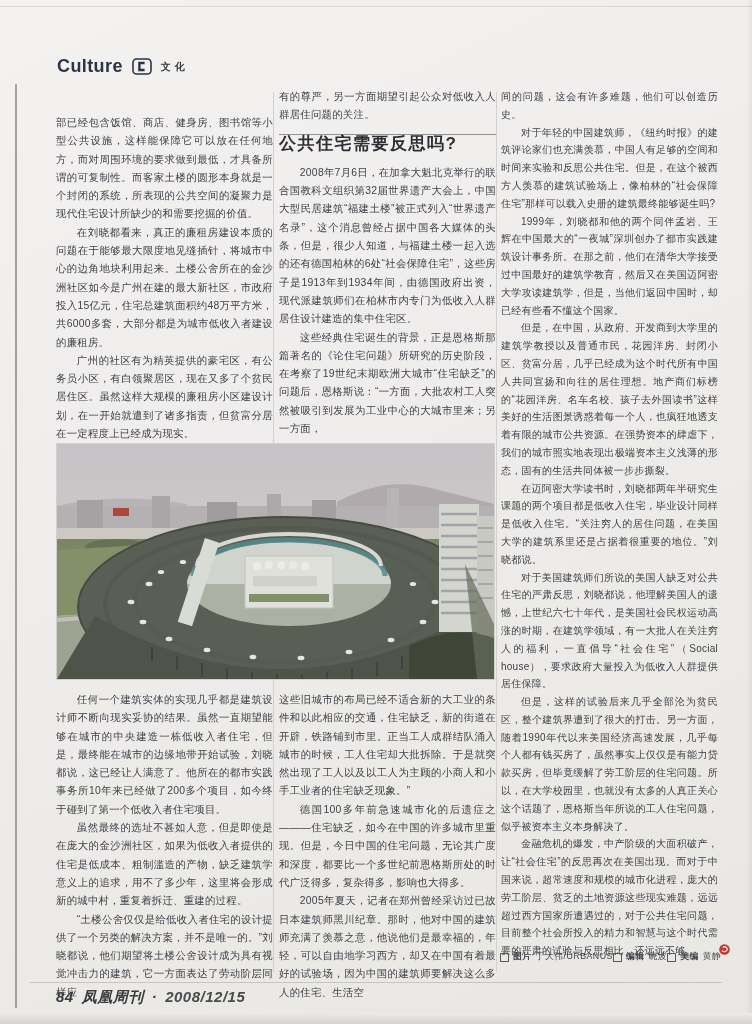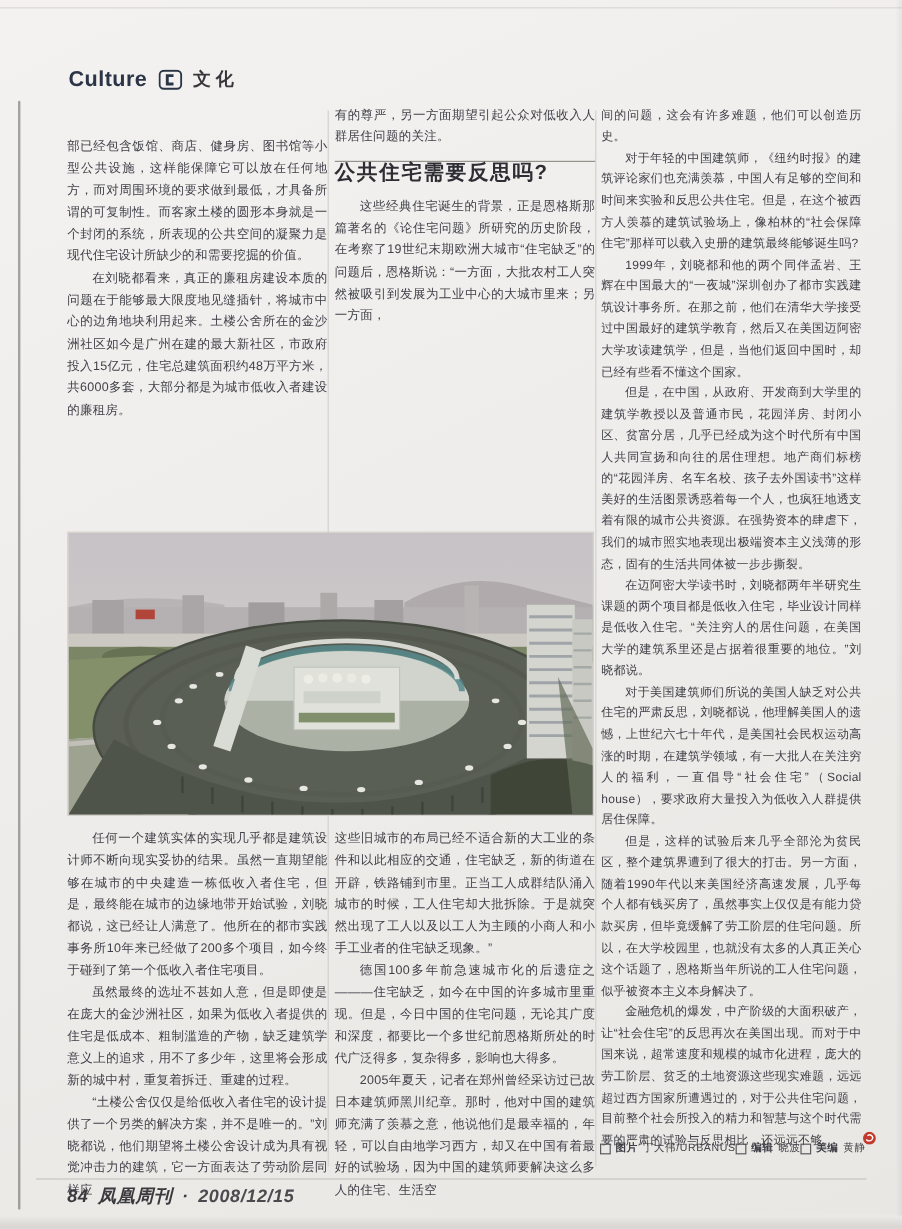--- a/index.html
+++ b/index.html
@@ -8,21 +8,21 @@
         font-family:"Liberation Sans","DejaVu Sans",sans-serif;color:#3f3f46;}
   
   .scan-top{position:absolute;top:6px;left:0;width:100%;height:1px;background:#d6d3d0;opacity:.8;}
   .scan-left{position:absolute;left:15px;top:84px;width:2px;height:924px;background:#56534f;opacity:.5;border-radius:2px;}
   .scan-bottom{position:absolute;left:0;bottom:0;width:100%;height:11px;background:linear-gradient(#ecebe8,#d6d3cf);}
   .scan-right{position:absolute;right:0;top:0;width:6px;height:100%;background:linear-gradient(to right,rgba(0,0,0,0),rgba(0,0,0,0.05));}
   
   .hdr{position:absolute;left:57px;top:56px;display:flex;align-items:center;gap:9px;}
   .hdr .en{font-size:18px;font-weight:bold;color:#2b3547;letter-spacing:.4px;}
   .hdr .iconbox{display:inline-flex;align-items:center;}
-  .hdr .zh{font-size:15px;color:#37373b;letter-spacing:4px;font-weight:bold;}
+  .hdr .zh{font-size:10px;color:#37373b;letter-spacing:4px;font-weight:bold;}
   
   .col{position:absolute;width:217px;text-align:justify;font-size:10.4px;line-height:18.3px;letter-spacing:.25px;color:#404049;}
   .col p{margin:0;text-indent:2em;}
   .col p.ni{text-indent:0;}
   .c1t{left:56px;top:88px;margin-top:26px;}
   .c2t{left:279px;top:88px;}
   .c3{left:501px;top:88px;font-size:10px;line-height:17.8px;}
   .c1b{left:56px;top:691px;}
   .c2b{left:279px;top:691px;}
   .c2t h2{font-size:17px;font-weight:bold;color:#2d2d33;letter-spacing:1.5px;text-indent:0;
@@ -68,25 +68,27 @@
     </span>
     <span class="zh">文化</span>
   </div>
 
   <div class="vr vr1"></div>
   <div class="vr vr2"></div>
 
   <div class="col c1t">
     <p class="ni">部已经包含饭馆、商店、健身房、图书馆等小型公共设施，这样能保障它可以放在任何地方，而对周围环境的要求做到最低，才具备所谓的可复制性。而客家土楼的圆形本身就是一个封闭的系统，所表现的公共空间的凝聚力是现代住宅设计所缺少的和需要挖掘的价值。</p>
     <p>在刘晓都看来，真正的廉租房建设本质的问题在于能够最大限度地见缝插针，将城市中心的边角地块利用起来。土楼公舍所在的金沙洲社区如今是广州在建的最大新社区，市政府投入15亿元，住宅总建筑面积约48万平方米，共6000多套，大部分都是为城市低收入者建设的廉租房。</p>
+    <p>广州的社区有为精英提供的豪宅区，有公务员小区，有白领聚居区，现在又多了个贫民居住区。虽然这样大规模的廉租房小区建设计划，在一开始就遭到了诸多指责，但贫富分居在一定程度上已经成为现实。</p>
   </div>
 
   <div class="col c2t">
     <p class="ni">有的尊严，另一方面期望引起公众对低收入人群居住问题的关注。</p>
     <h2>公共住宅需要反思吗?</h2>
+    <p>2008年7月6日，在加拿大魁北克举行的联合国教科文组织第32届世界遗产大会上，中国大型民居建筑“福建土楼”被正式列入“世界遗产名录”，这个消息曾经占据中国各大媒体的头条，但是，很少人知道，与福建土楼一起入选的还有德国柏林的6处“社会保障住宅”，这些房子是1913年到1934年间，由德国政府出资，现代派建筑师们在柏林市内专门为低收入人群居住设计建造的集中住宅区。</p>
     <p>这些经典住宅诞生的背景，正是恩格斯那篇著名的《论住宅问题》所研究的历史阶段，在考察了19世纪末期欧洲大城市“住宅缺乏”的问题后，恩格斯说：“一方面，大批农村工人突然被吸引到发展为工业中心的大城市里来；另一方面，</p>
   </div>
 
   <div class="col c3">
     <p class="ni">间的问题，这会有许多难题，他们可以创造历史。</p>
     <p>对于年轻的中国建筑师，《纽约时报》的建筑评论家们也充满羡慕，中国人有足够的空间和时间来实验和反思公共住宅。但是，在这个被西方人羡慕的建筑试验场上，像柏林的“社会保障住宅”那样可以载入史册的建筑最终能够诞生吗?</p>
     <p>1999年，刘晓都和他的两个同伴孟岩、王辉在中国最大的“一夜城”深圳创办了都市实践建筑设计事务所。在那之前，他们在清华大学接受过中国最好的建筑学教育，然后又在美国迈阿密大学攻读建筑学，但是，当他们返回中国时，却已经有些看不懂这个国家。</p>
     <p>但是，在中国，从政府、开发商到大学里的建筑学教授以及普通市民，花园洋房、封闭小区、贫富分居，几乎已经成为这个时代所有中国人共同宣扬和向往的居住理想。地产商们标榜的“花园洋房、名车名校、孩子去外国读书”这样美好的生活图景诱惑着每一个人，也疯狂地透支着有限的城市公共资源。在强势资本的肆虐下，我们的城市照实地表现出极端资本主义浅薄的形态，固有的生活共同体被一步步撕裂。</p>
     <p>在迈阿密大学读书时，刘晓都两年半研究生课题的两个项目都是低收入住宅，毕业设计同样是低收入住宅。“关注穷人的居住问题，在美国大学的建筑系里还是占据着很重要的地位。”刘晓都说。</p>
     <p>对于美国建筑师们所说的美国人缺乏对公共住宅的严肃反思，刘晓都说，他理解美国人的遗憾，上世纪六七十年代，是美国社会民权运动高涨的时期，在建筑学领域，有一大批人在关注穷人的福利，一直倡导“社会住宅”（Social house），要求政府大量投入为低收入人群提供居住保障。</p>

